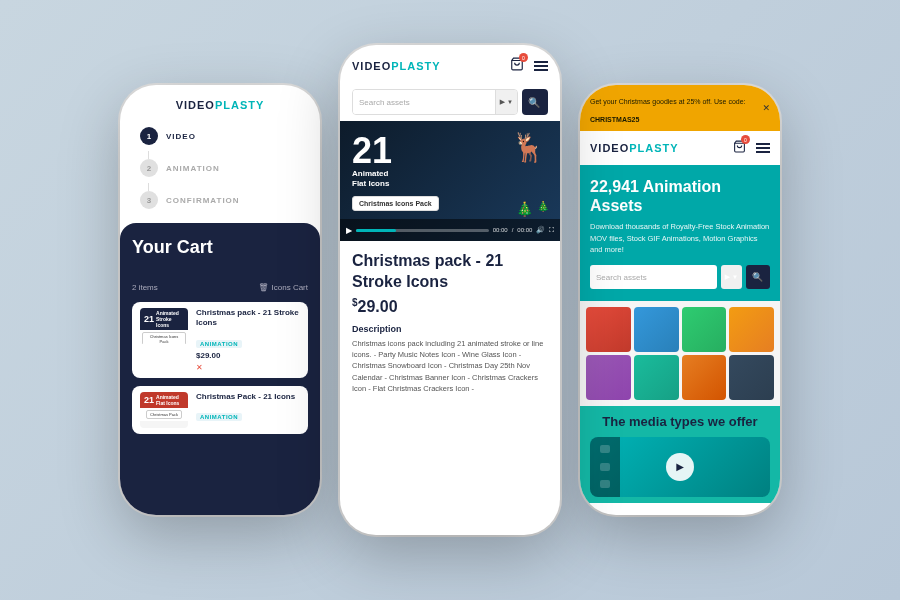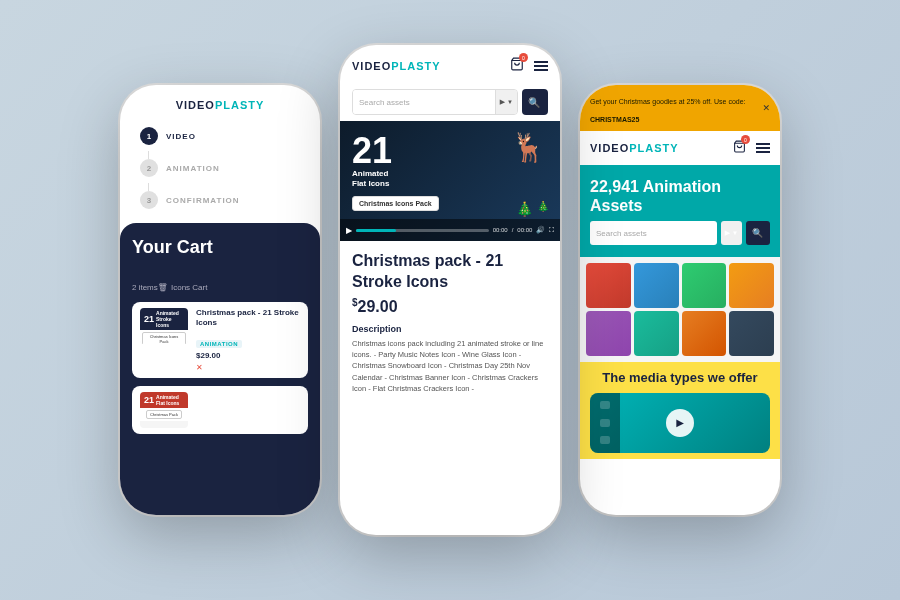--- a/index.html
+++ b/index.html
@@ -116,21 +116,21 @@
       color: white;
     }
     .cart-title {
       font-size: 18px;
       font-weight: 700;
       color: white;
       margin-bottom: 25px;
     }
     .cart-meta {
       display: flex;
-      justify-content: flex-start;
+      justify-content: space-between;
       align-items: center;
       margin-bottom: 10px;
     }
     .cart-count {
       font-size: 8px;
       color: #aab;
     }
     .empty-cart {
       font-size: 8px;
       color: #aab;
@@ -547,21 +547,21 @@
     .asset-thumb-2 { background: linear-gradient(135deg, #3498db, #2980b9); }
     .asset-thumb-3 { background: linear-gradient(135deg, #2ecc71, #27ae60); }
     .asset-thumb-4 { background: linear-gradient(135deg, #f39c12, #e67e22); }
     .asset-thumb-5 { background: linear-gradient(135deg, #9b59b6, #8e44ad); }
     .asset-thumb-6 { background: linear-gradient(135deg, #1abc9c, #16a085); }
     .asset-thumb-7 { background: linear-gradient(135deg, #e67e22, #d35400); }
     .asset-thumb-8 { background: linear-gradient(135deg, #34495e, #2c3e50); }
 
     .media-section {
       padding: 8px 10px 6px;
-      background: #fde047;
+      background: #14b8a6;
     }
     .media-title {
       font-size: 13px;
       font-weight: 700;
       color: #1a2340;
       text-align: center;
       margin-bottom: 6px;
       line-height: 1.3;
     }
     .video-preview {
@@ -678,20 +678,24 @@
 
         <div class="cart-item">
           <div class="item-thumb">
             <div class="thumb-top" style="background:#c0392b;">
               <span class="thumb-num">21</span>
               <div class="thumb-text">Animated<br>Flat Icons</div>
             </div>
             <div class="thumb-bottom">
               <span class="thumb-label">Christmas Pack</span>
             </div>
+          </div>
+          <div class="item-info">
+            <div class="item-name">Christmas Pack - 21 Icons</div>
+            <span class="item-badge">ANIMATION</span>
           </div>
         </div>
       </div>
     </div>
   </div>
 
   <div class="phone phone-center">
     <div class="center-phone-content">
       <div class="center-header">
         <div class="logo">
@@ -790,20 +794,21 @@
           <div class="hamburger-lines">
             <span></span>
               <span></span>
               <span></span>
           </div>
         </div>
       </div>
 
       <div class="hero-section">
         <div class="hero-title">22,941 Animation Assets</div>
+        <div class="hero-subtitle">Download thousands of Royalty-Free Stock Animation MOV files, Stock GIF Animations, Motion Graphics and more!</div>
         <div class="right-search">
           <div class="right-search-input">
             <span style="font-size:8px;color:#aaa;">Search assets</span>
           </div>
           <div class="right-search-type">
             <span style="font-size:7px;">▶</span>
             <span style="font-size:6px;">▼</span>
           </div>
           <div class="right-search-btn">🔍</div>
         </div>

